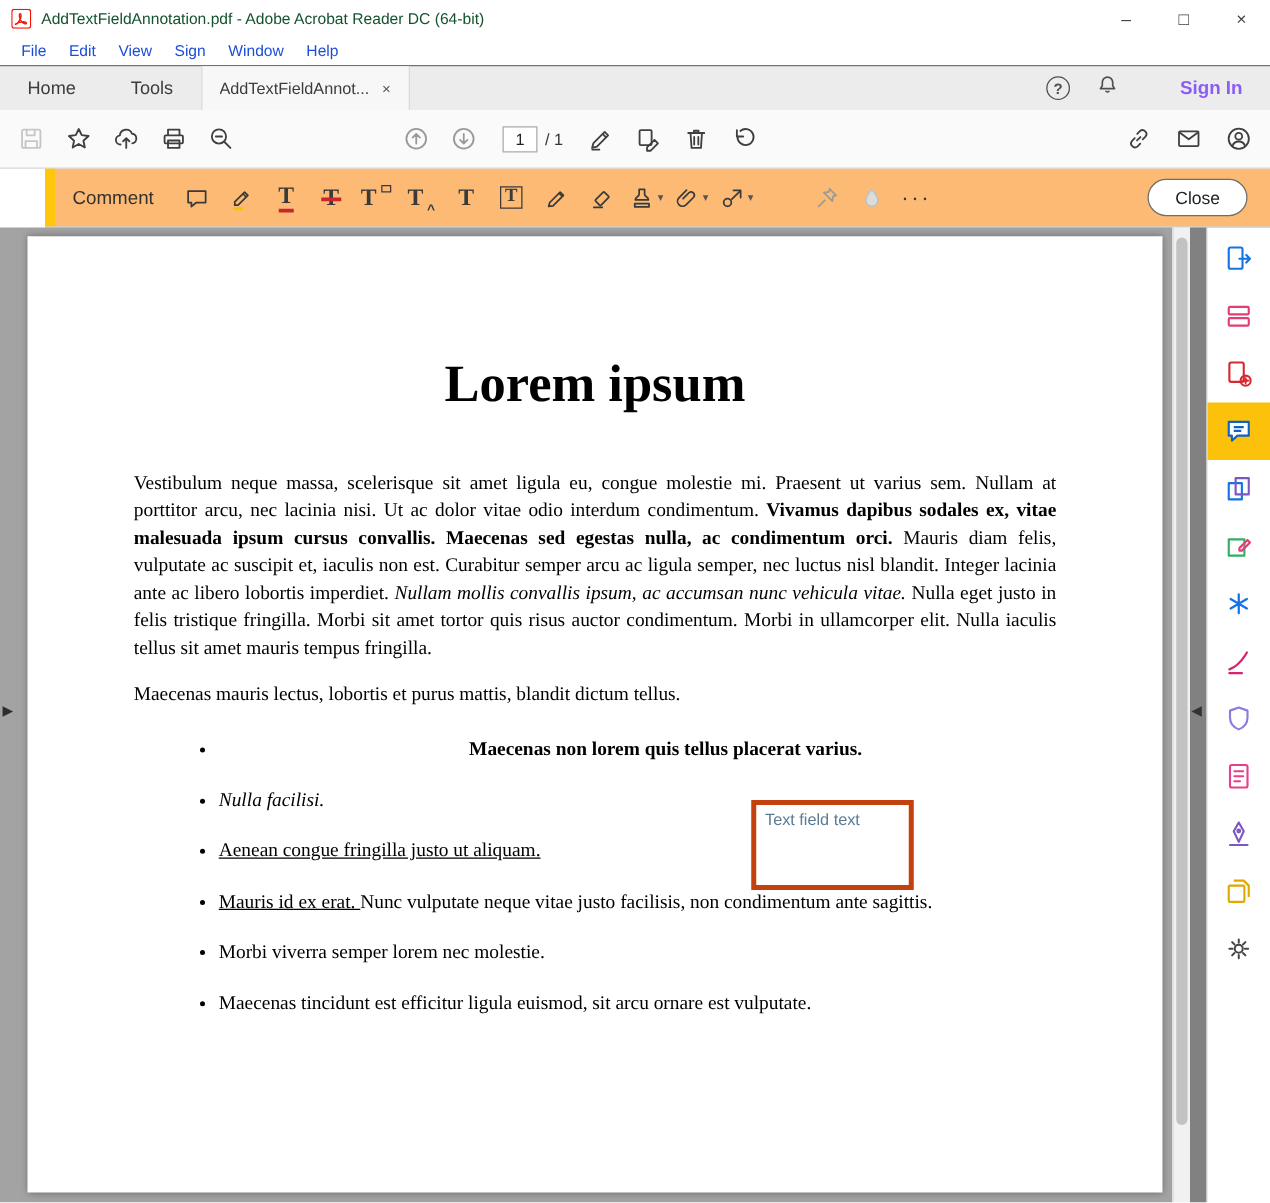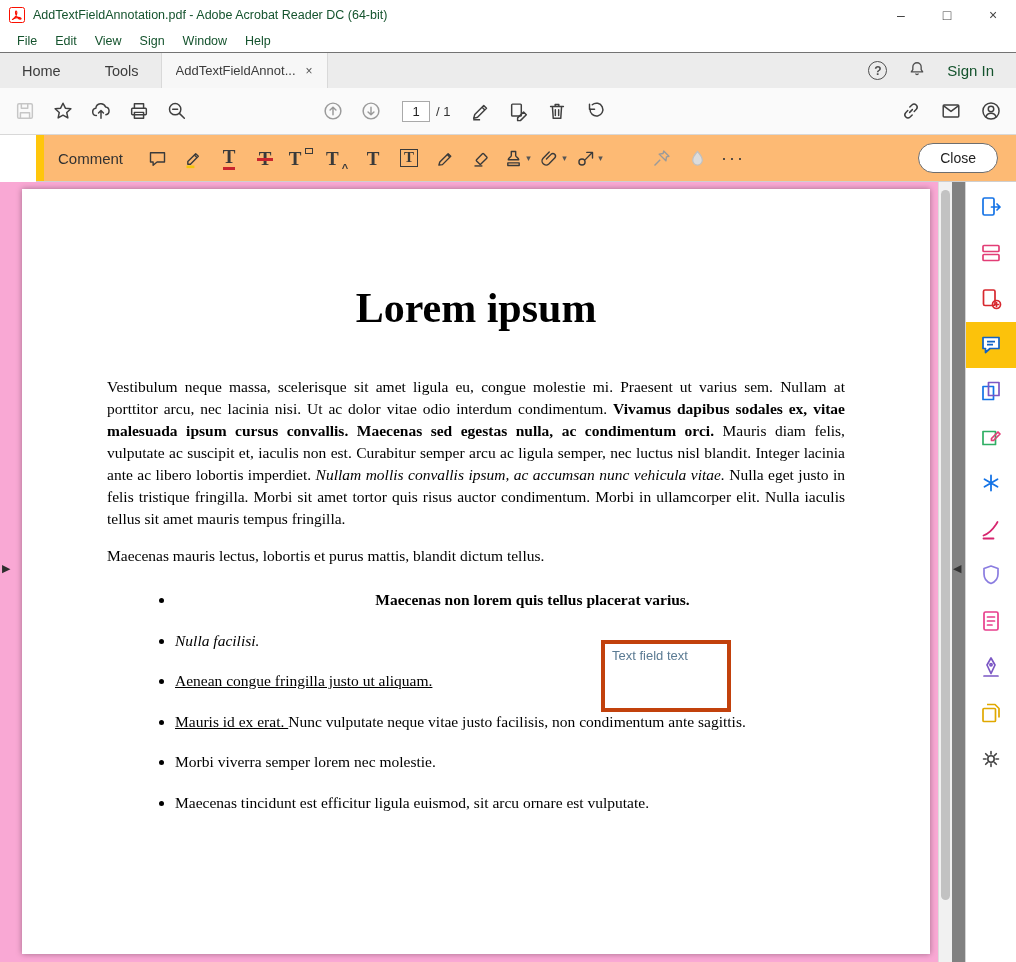--- a/index.html
+++ b/index.html
@@ -10,35 +10,35 @@
   
   .titlebar { height:30px; background:#fff; display:flex; align-items:center; flex:0 0 auto; }
   .pdf-logo { width:16px; height:16px; margin:0 8px 0 9px; flex:0 0 auto; }
   .title-text { font-size:12.5px; color:#14532d; }
   .win-controls { margin-left:auto; display:flex; height:30px; }
   .win-btn { width:46px; height:30px; display:flex; align-items:center; justify-content:center;
     font-size:14px; color:#444; cursor:default; }
 
   
   .menubar { height:22px; background:#fff; display:flex; align-items:center; padding-left:8px; flex:0 0 auto; }
-  .menu-item { font-size:12.5px; color:#14532d; padding:2px 9px; }
+  .menu-item { font-size:12.5px; color:#1d4ed8; padding:2px 9px; }
 
   
   .tabbar { height:36px; background:#ececec; display:flex; align-items:stretch; flex:0 0 auto;
     border-top:1px solid #737373; }
   .tab { display:flex; align-items:center; justify-content:center; font-size:14.5px; color:#3c3c3c;
     padding:0 22px; }
   .doc-tab { background:#f7f7f7; border-left:1px solid #d9d9d9; border-right:1px solid #d9d9d9;
     font-size:13px; gap:10px; padding:0 14px; max-width:180px; }
   .doc-tab .tab-label { white-space:nowrap; overflow:hidden; }
   .tab-close { font-size:12px; color:#555; }
   .tabbar-right { margin-left:auto; display:flex; align-items:center; gap:20px; padding-right:22px; }
   .help-circle { width:19px; height:19px; border:1.6px solid #4f4f4f; border-radius:50%;
     display:flex; align-items:center; justify-content:center; font-size:12px; color:#4f4f4f; font-weight:bold; }
-  .signin { font-size:15px; color:#14532d; font-weight:400; }
+  .signin { font-size:15px; color:#8b5cf6; font-weight:700;margin-left:28px; }
 
   
   .toolbar { height:47px; background:#fafafa; border-bottom:1px solid #d8d8d8; position:relative; flex:0 0 auto; }
   .tb-group { position:absolute; top:0; height:46px; display:flex; align-items:center; }
   .tb-left { left:8px; gap:4px; }
   .tb-center { left:316px; gap:4px; }
   .tb-right { right:8px; gap:6px; }
   .ib { width:34px; height:34px; display:flex; align-items:center; justify-content:center; border-radius:3px; }
   .ib svg { width:22px; height:22px; }
   .page-box { display:flex; align-items:center; margin:0 10px; gap:6px; }
@@ -63,21 +63,21 @@
   .t-caret { font-size:11px; color:#3a3a3a; margin-left:1px; align-self:flex-end; font-weight:bold; }
   .t-bubble { width:8px; height:6px; border:1.5px solid #3a3a3a; margin-left:2px; align-self:flex-start; margin-top:6px; }
   .dd { font-size:9px; color:#555; }
   .cb-gap { width:36px; }
   .dots { font-size:18px; color:#3a3a3a; letter-spacing:2px; }
   .close-btn { margin-left:auto; margin-right:18px; border:1px solid #6e6e6e; border-radius:16px;
     background:#fff; font-size:14px; color:#222; padding:6px 21px; font-family:"Liberation Sans",sans-serif; }
 
   
   .content { flex:1 1 auto; display:flex; min-height:0; }
-  .doc-area { flex:1 1 auto; background:#f9a8d4; position:relative; overflow:hidden; }
+  .doc-area { flex:1 1 auto; background:#a3a3a3; position:relative; overflow:hidden; }
   .pane-toggle { position:absolute; font-size:11px; color:#2e2e2e; top:380px; }
   .left-toggle { left:2px; }
   .scrollbar { flex:0 0 14px; background:#f1f1f1; position:relative; border-left:1px solid #dcdcdc; }
   .scroll-thumb { position:absolute; left:2px; right:2px; top:8px; height:710px; background:#c2c2c2; border-radius:6px; }
   .collapse-strip { flex:0 0 13px; background:#818181; position:relative; }
   .collapse-strip .pane-toggle { left:1px; color:#333; }
 
   
   .sidebar { flex:0 0 51px; background:#fff; border-left:1px solid #d4d4d4; display:flex;
     flex-direction:column; align-items:stretch; padding-top:2px; }

